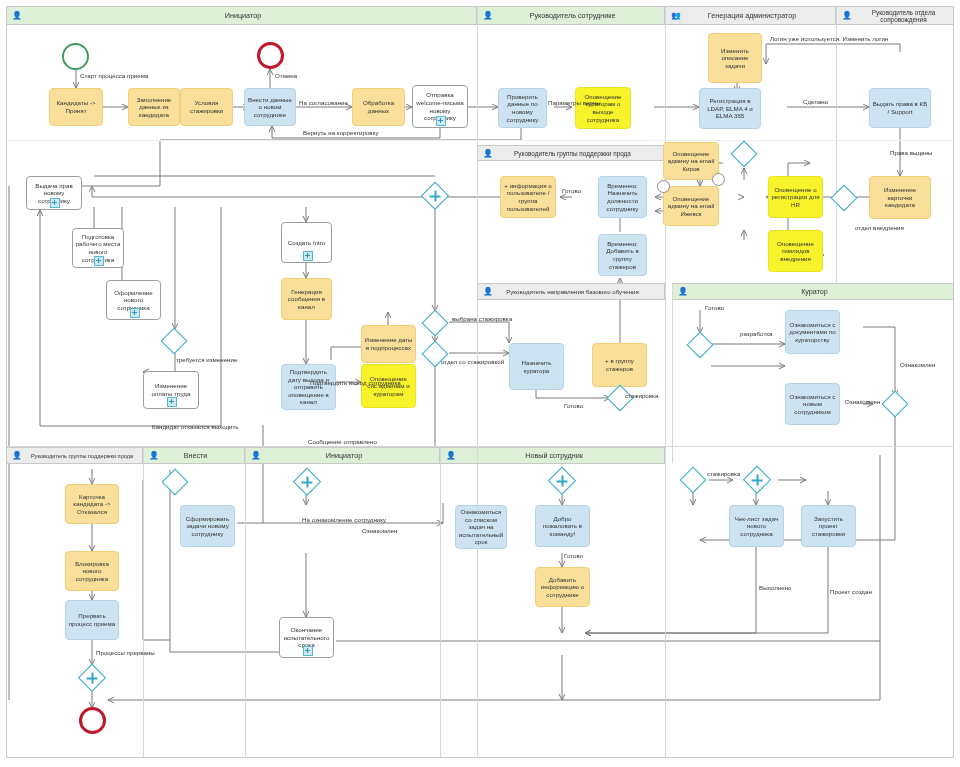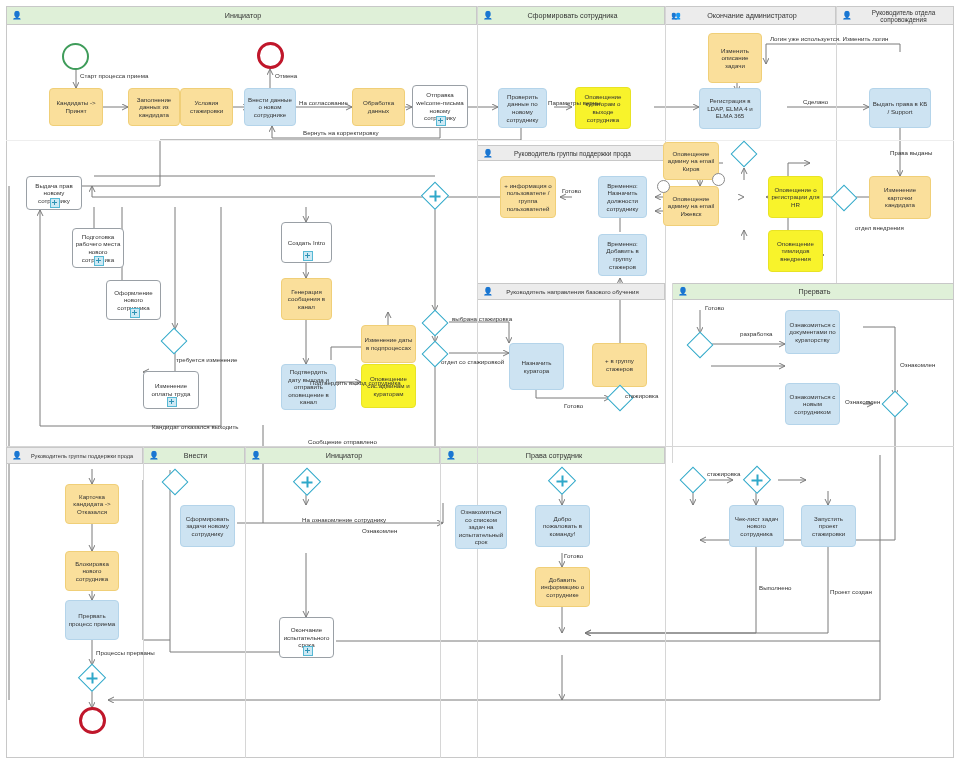--- a/index.html
+++ b/index.html
@@ -164,60 +164,60 @@
   </svg>
 
   <div class="pool" style="left:6px;top:6px;width:948px;height:752px;"></div>
 
   <div class="lane-hdr green" style="left:6px;top:6px;width:471px;height:19px;">
     <span class="lane-ico">👤</span>
     <span class="lbl">Инициатор</span>
   </div>
   <div class="lane-hdr green" style="left:477px;top:6px;width:188px;height:19px;">
     <span class="lane-ico">👤</span>
-    <span class="lbl">Сформировать сотрудника</span>
+    <span class="lbl">Руководитель сотруднике</span>
   </div>
   <div class="lane-hdr grey" style="left:665px;top:6px;width:171px;height:19px;">
     <span class="lane-ico">👥</span>
-    <span class="lbl">Окончание администратор</span>
+    <span class="lbl">Генерация администратор</span>
   </div>
   <div class="lane-hdr grey" style="left:836px;top:6px;width:118px;height:19px;">
     <span class="lane-ico">👤</span>
     <span class="lbl" style="padding-right:0;font-size:6.4px;">Руководитель отдела сопровождения</span>
   </div>
 
   <div class="lane-hdr grey" style="left:477px;top:145px;width:188px;height:16px;">
     <span class="lane-ico">👤</span>
     <span class="lbl" style="font-size:6.4px;">Руководитель группы поддержки прода</span>
   </div>
 
   <div class="lane-hdr grey" style="left:477px;top:283px;width:188px;height:17px;">
     <span class="lane-ico">👤</span>
     <span class="lbl" style="font-size:6.1px;">Руководитель направления базового обучения</span>
   </div>
   <div class="lane-hdr green" style="left:672px;top:283px;width:282px;height:17px;">
     <span class="lane-ico">👤</span>
-    <span class="lbl">Прервать</span>
+    <span class="lbl">Куратор</span>
   </div>
 
   <div class="lane-hdr grey" style="left:6px;top:447px;width:137px;height:17px;">
     <span class="lane-ico">👤</span>
     <span class="lbl" style="font-size:5.6px;padding-right:2px;">Руководитель группы поддержки прода</span>
   </div>
   <div class="lane-hdr green" style="left:143px;top:447px;width:102px;height:17px;">
     <span class="lane-ico">👤</span>
     <span class="lbl">Внести</span>
   </div>
   <div class="lane-hdr green" style="left:245px;top:447px;width:195px;height:17px;">
     <span class="lane-ico">👤</span>
     <span class="lbl">Инициатор</span>
   </div>
   <div class="lane-hdr green" style="left:440px;top:447px;width:225px;height:17px;">
     <span class="lane-ico">👤</span>
-    <span class="lbl">Права сотрудник</span>
+    <span class="lbl">Новый сотрудник</span>
   </div>
 
   <div style="position:absolute;left:477px;top:6px;width:1px;height:752px;background:#d6d6d6;"></div>
   <div style="position:absolute;left:665px;top:6px;width:1px;height:752px;background:#d6d6d6;"></div>
   <div style="position:absolute;left:836px;top:6px;width:1px;height:140px;background:#d6d6d6;"></div>
   <div style="position:absolute;left:836px;top:146px;width:1px;height:137px;background:#d6d6d6;"></div>
   <div style="position:absolute;left:143px;top:447px;width:1px;height:311px;background:#d6d6d6;"></div>
   <div style="position:absolute;left:245px;top:447px;width:1px;height:311px;background:#d6d6d6;"></div>
   <div style="position:absolute;left:440px;top:447px;width:1px;height:311px;background:#d6d6d6;"></div>
   <div style="position:absolute;left:672px;top:283px;width:1px;height:180px;background:#d6d6d6;"></div>

